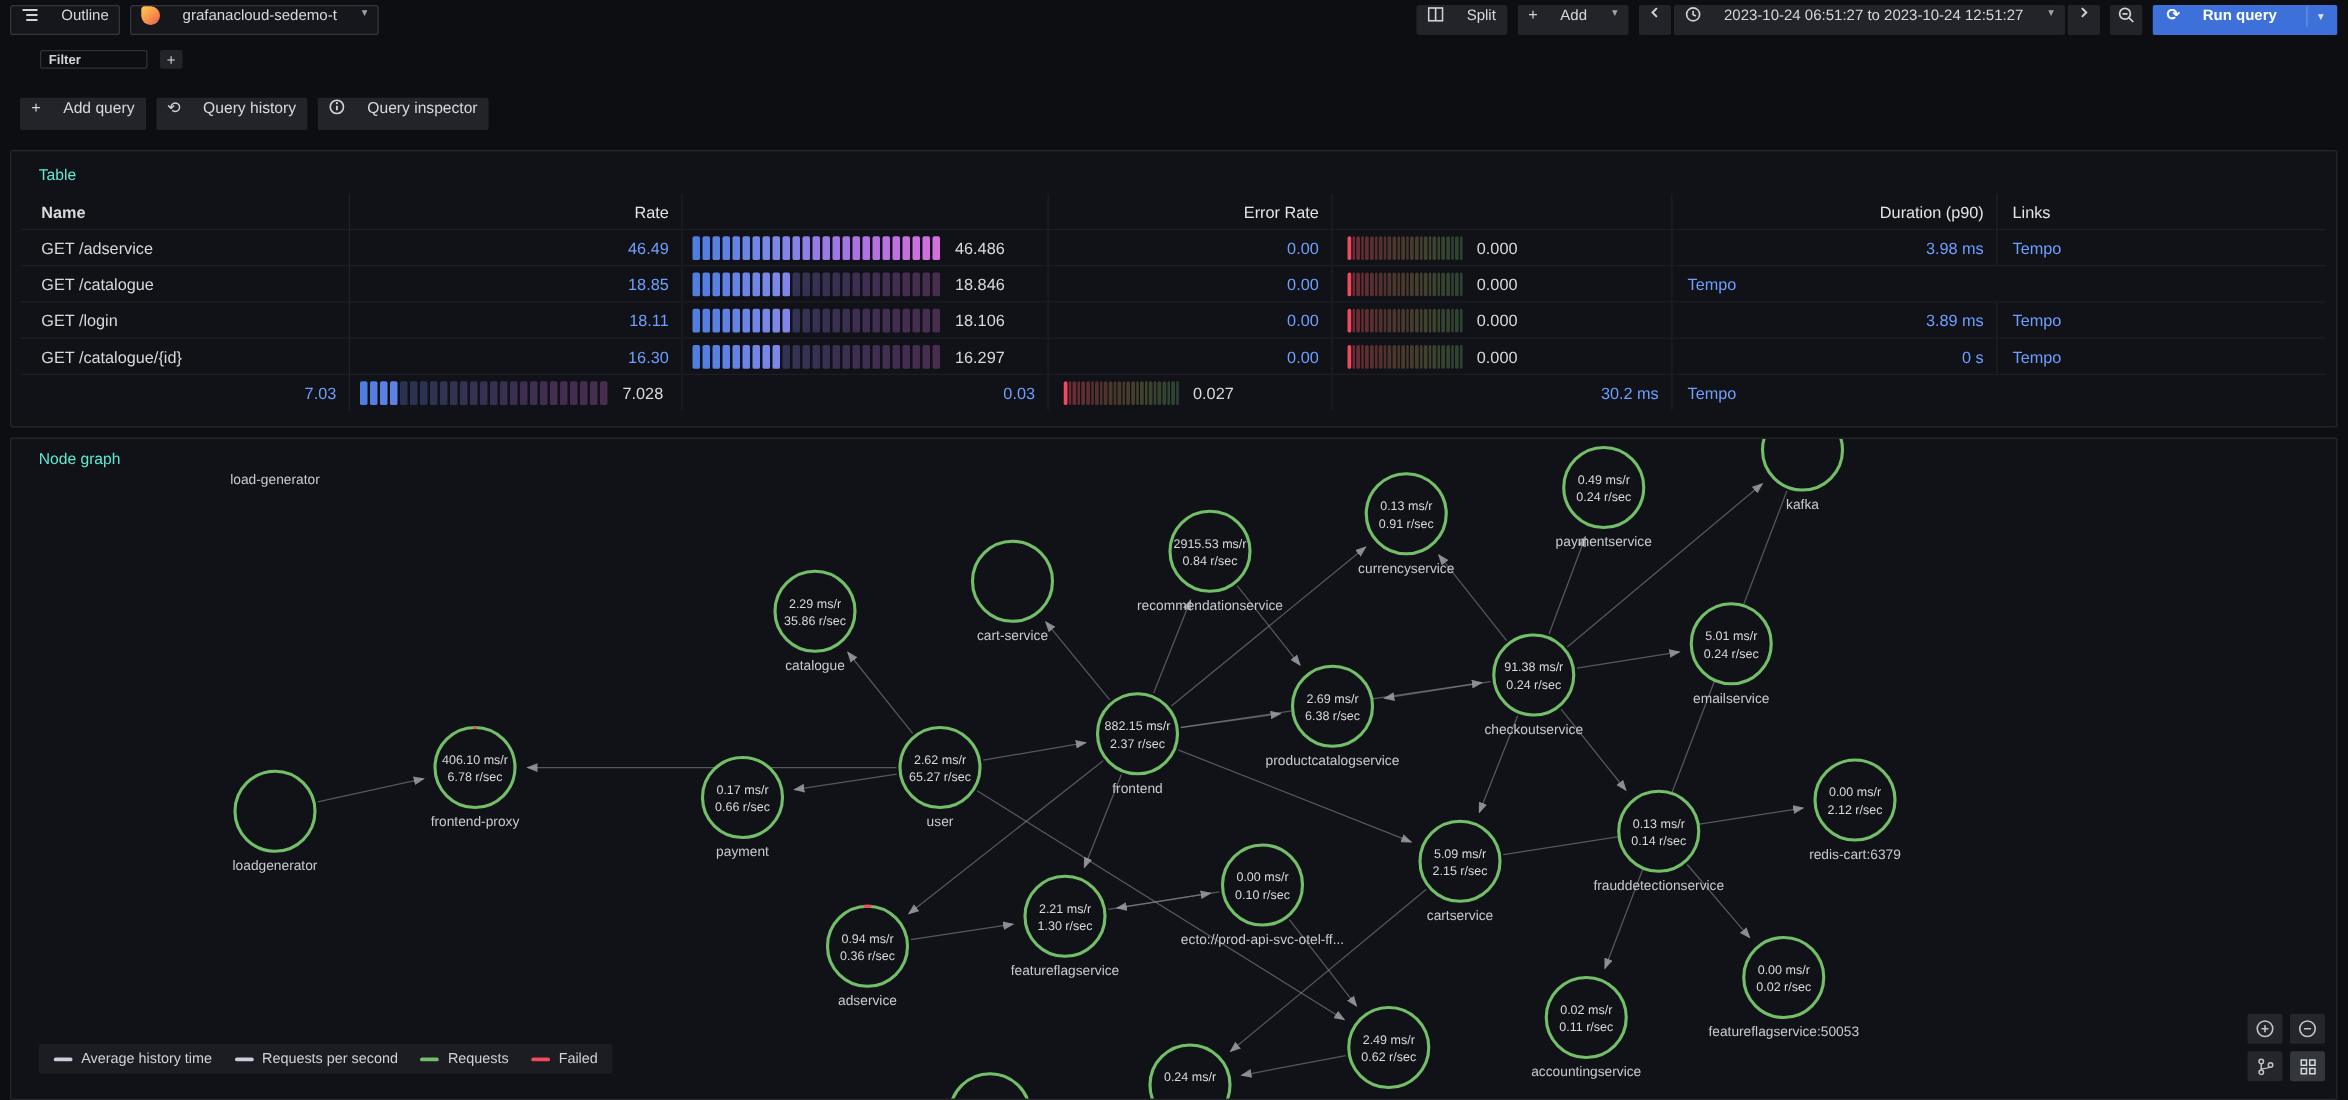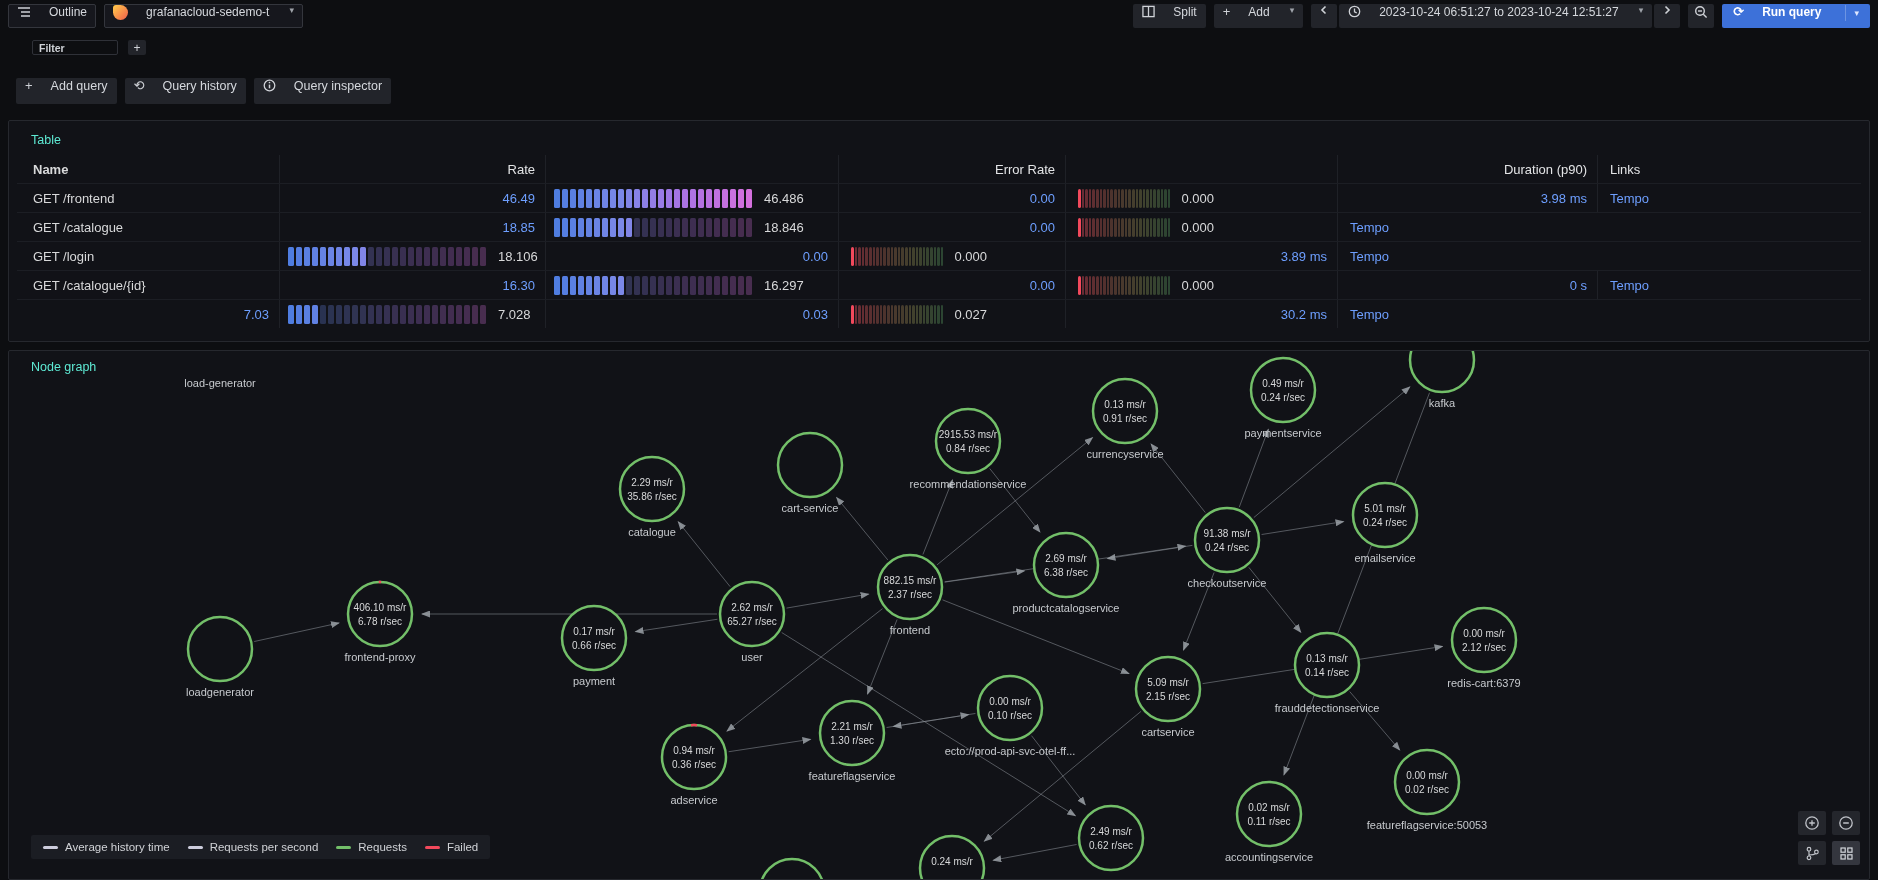--- a/index.html
+++ b/index.html
@@ -176,21 +176,21 @@
       <div class="tcell c-name vline">Name</div>
       <div class="tcell c-num vline" style="color:#e3e4e6">Rate</div>
       <div class="tcell vline"></div>
       <div class="tcell c-num vline" style="color:#e3e4e6">Error Rate</div>
       <div class="tcell vline"></div>
       <div class="tcell c-dur vline" style="color:#e3e4e6">Duration (p90)</div>
       <div class="tcell c-link" style="color:#e3e4e6">Links</div>
     </div>
     <div id="table-body">
         <div class="tgrid trow">
-          <div class="tcell c-name vline">GET /frontend</div>
+          <div class="tcell c-name vline">GET /adservice</div>
           <div class="tcell c-num vline">46.49</div>
           <div class="tcell gauge vline">
             <div class="lcd rate">
               <div class="cell" style="background: rgb(79, 125, 224);"></div>
               <div class="cell" style="background: rgb(85, 126, 225);"></div>
               <div class="cell" style="background: rgb(90, 128, 226);"></div>
               <div class="cell" style="background: rgb(96, 129, 227);"></div>
               <div class="cell" style="background: rgb(101, 131, 228);"></div>
               <div class="cell" style="background: rgb(107, 132, 229);"></div>
               <div class="cell" style="background: rgb(112, 133, 230);"></div>
@@ -312,20 +312,21 @@
               <div class="cell" style="background: rgb(49, 68, 49);"></div>
               <div class="cell" style="background: rgb(46, 68, 49);"></div>
               <div class="cell" style="background: rgb(44, 69, 50);"></div>
             </div>
             <span class="gval">0.000</span>
           </div>
           <div class="tcell c-link">Tempo</div>
         </div>
         <div class="tgrid trow">
           <div class="tcell c-name vline">GET /login</div>
+          <div class="tcell c-num vline">18.11</div>
           <div class="tcell gauge vline">
             <div class="lcd rate">
               <div class="cell" style="background: rgb(79, 125, 224);"></div>
               <div class="cell" style="background: rgb(85, 126, 225);"></div>
               <div class="cell" style="background: rgb(90, 128, 226);"></div>
               <div class="cell" style="background: rgb(96, 129, 227);"></div>
               <div class="cell" style="background: rgb(101, 131, 228);"></div>
               <div class="cell" style="background: rgb(107, 132, 229);"></div>
               <div class="cell" style="background: rgb(112, 133, 230);"></div>
               <div class="cell" style="background: rgb(118, 135, 231);"></div>

